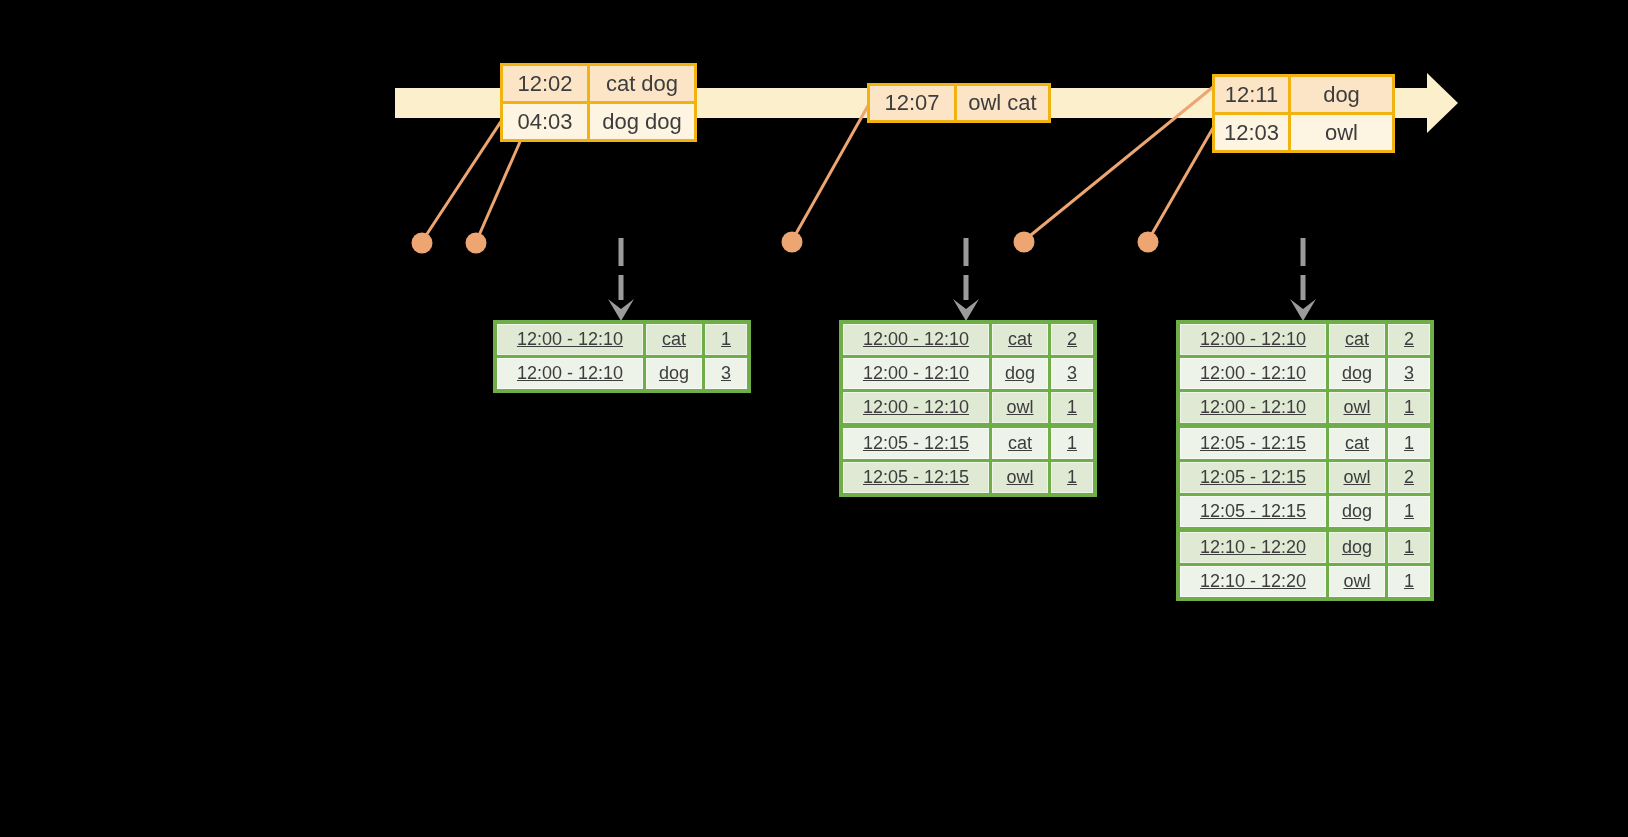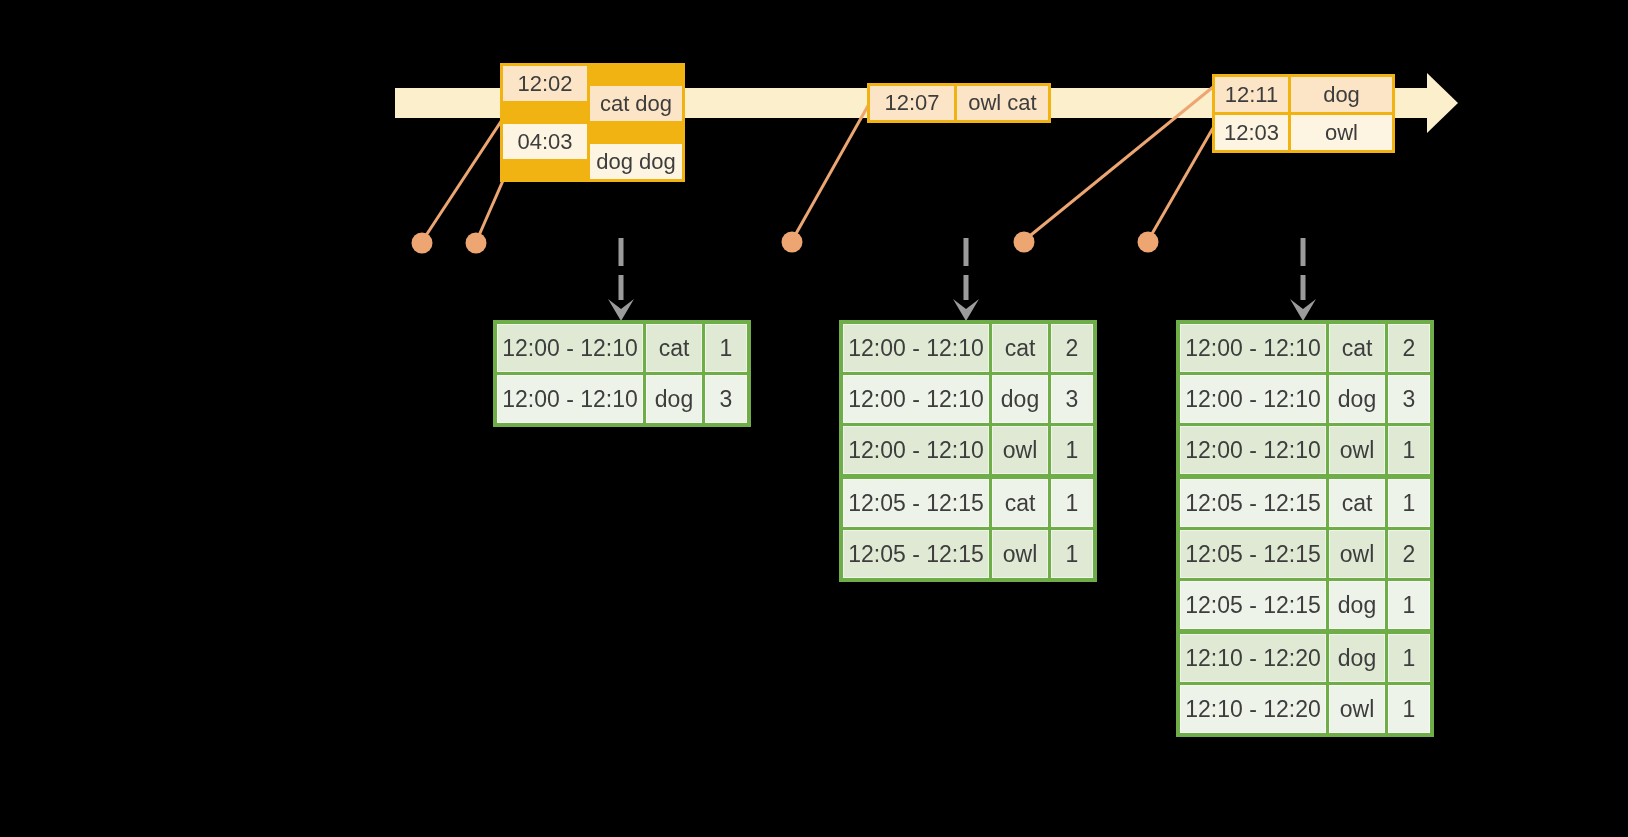--- a/index.html
+++ b/index.html
@@ -22,35 +22,35 @@
 
   .event-box{position:absolute; display:flex; flex-direction:column; gap:3px;
     padding:3px; background:var(--gold);}
   .event-row{display:flex; gap:3px;}
   .event-cell{display:flex; align-items:center; justify-content:center;
     font-size:22px; color:var(--ink); height:35px;}
   #event-box-2 .event-cell{height:34px;}
   .tone-peach{background:var(--peach);}
   .tone-cream{background:var(--cream);}
   #event-box-1{left:500px; top:63px;justify-content:center;}
-  #event-box-1 .c-time{width:84px;} #event-box-1 .c-words{width:92px;margin-top:20px;}
+  #event-box-1 .c-time{width:84px;} #event-box-1 .c-words{width:104px;}
   #event-box-2{left:867px; top:83px;}
   #event-box-2 .c-time{width:84px;} #event-box-2 .c-words{width:91px;}
   #event-box-3{left:1212px; top:74px;}
   #event-box-3 .c-time{width:73px;} #event-box-3 .c-words{width:101px;}
 
   .result-table{position:absolute; display:flex; flex-direction:column; gap:3px;
     padding:4px; background:var(--green);}
   #result-table-1{left:493px; top:320px;}
   #result-table-2{left:839px; top:320px;}
   #result-table-3{left:1176px; top:320px;}
   .t-row{display:flex; gap:3px;}
   .t-row.group-start{margin-top:2px;}
-  .t-cell{height:48px; display:flex; align-items:center; justify-content:center;
-    font-size:23px; color:var(--ink); box-shadow:inset 0 0 0 1px rgba(255,255,255,.5);}
+  .t-cell{height:31px; display:flex; align-items:center; justify-content:center;
+    font-size:18px; color:var(--ink); box-shadow:inset 0 0 0 1px rgba(255,255,255,.5);text-decoration:underline;}
   .t-cell.c-window{width:146px;} .t-cell.c-word{width:56px;} .t-cell.c-count{width:42px;}
   .row-dark .t-cell{background:var(--cell_dark);}
   .row-light .t-cell{background:var(--cell_light);}
 </style>
 </head>
 <body>
 
 <div id="canvas">
 
   <svg id="artwork" width="1628" height="837" viewBox="0 0 1628 837">

